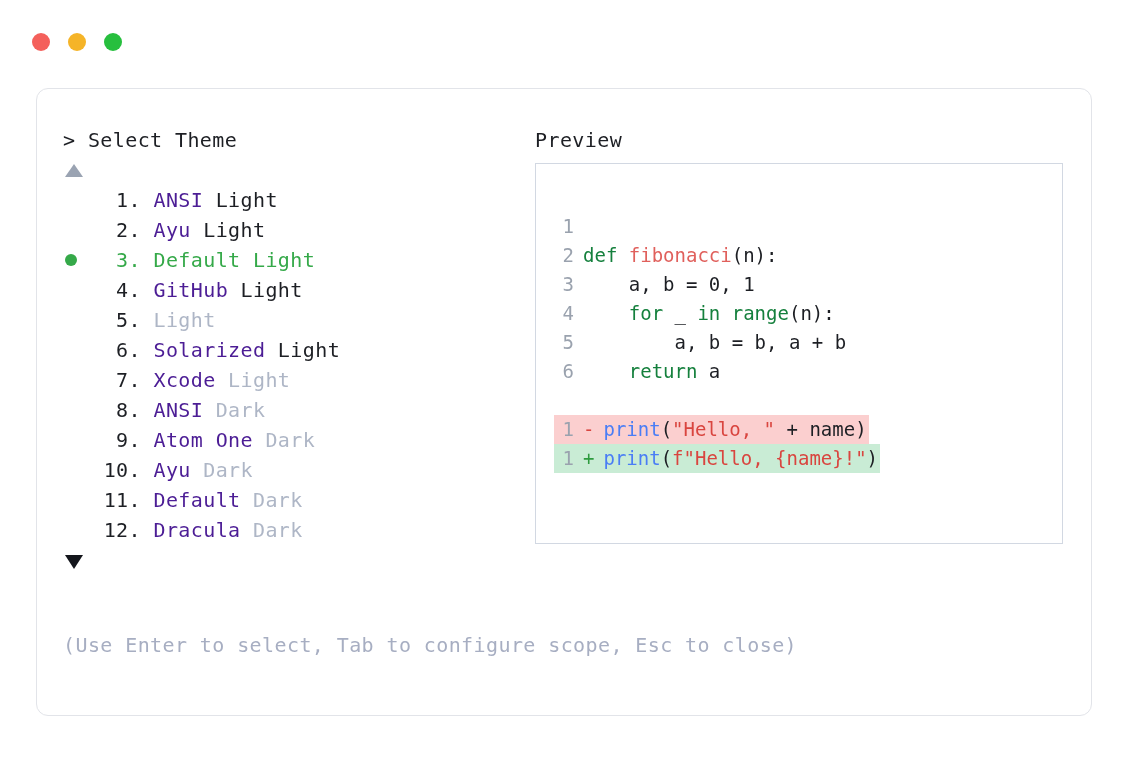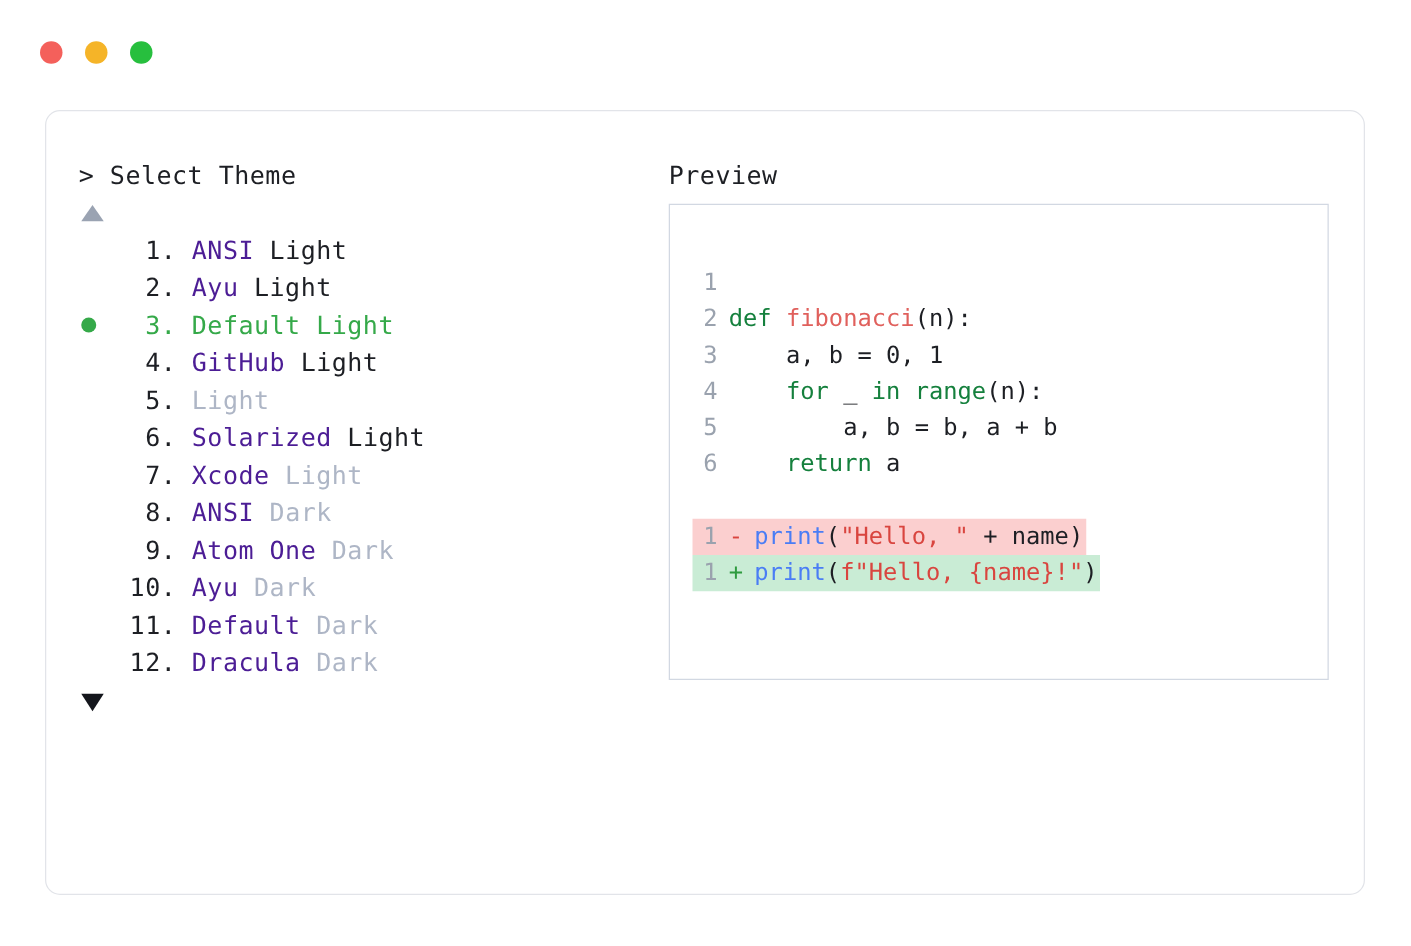--- a/index.html
+++ b/index.html
@@ -258,20 +258,21 @@
             <li class="theme-item"><span class="bullet-slot"></span><span class="item-num">10.</span><span class="item-name"> Ayu</span><span class="item-suffix dim"> Dark</span></li>
             <li class="theme-item"><span class="bullet-slot"></span><span class="item-num">11.</span><span class="item-name"> Default</span><span class="item-suffix dim"> Dark</span></li>
             <li class="theme-item"><span class="bullet-slot"></span><span class="item-num">12.</span><span class="item-name"> Dracula</span><span class="item-suffix dim"> Dark</span></li>
           </ul>
 
         <div class="down-arrow-row">
           <span class="arrow-down"></span>
         </div>
       </div>
 
+      <div class="hint">(Use Enter to select, Tab to configure scope, Esc to close)</div>
 
       <div class="right-col">
         <div class="preview-title">Preview</div>
         <div class="preview-box">
           <div class="code-area">
             <div id="code-lines">
                 <div class="code-line"><span class="ln">1</span></div>
                 <div class="code-line"><span class="ln">2</span><span class="code-text"><span class="tok-kw">def </span><span class="tok-fn">fibonacci</span><span class="tok-plain">(n):</span></span></div>
                 <div class="code-line"><span class="ln">3</span><span class="code-text"><span class="tok-plain">    a, b = 0, 1</span></span></div>
                 <div class="code-line"><span class="ln">4</span><span class="code-text"><span class="tok-plain">    </span><span class="tok-kw">for</span><span class="tok-plain"> _ </span><span class="tok-kw">in range</span><span class="tok-plain">(n):</span></span></div>

